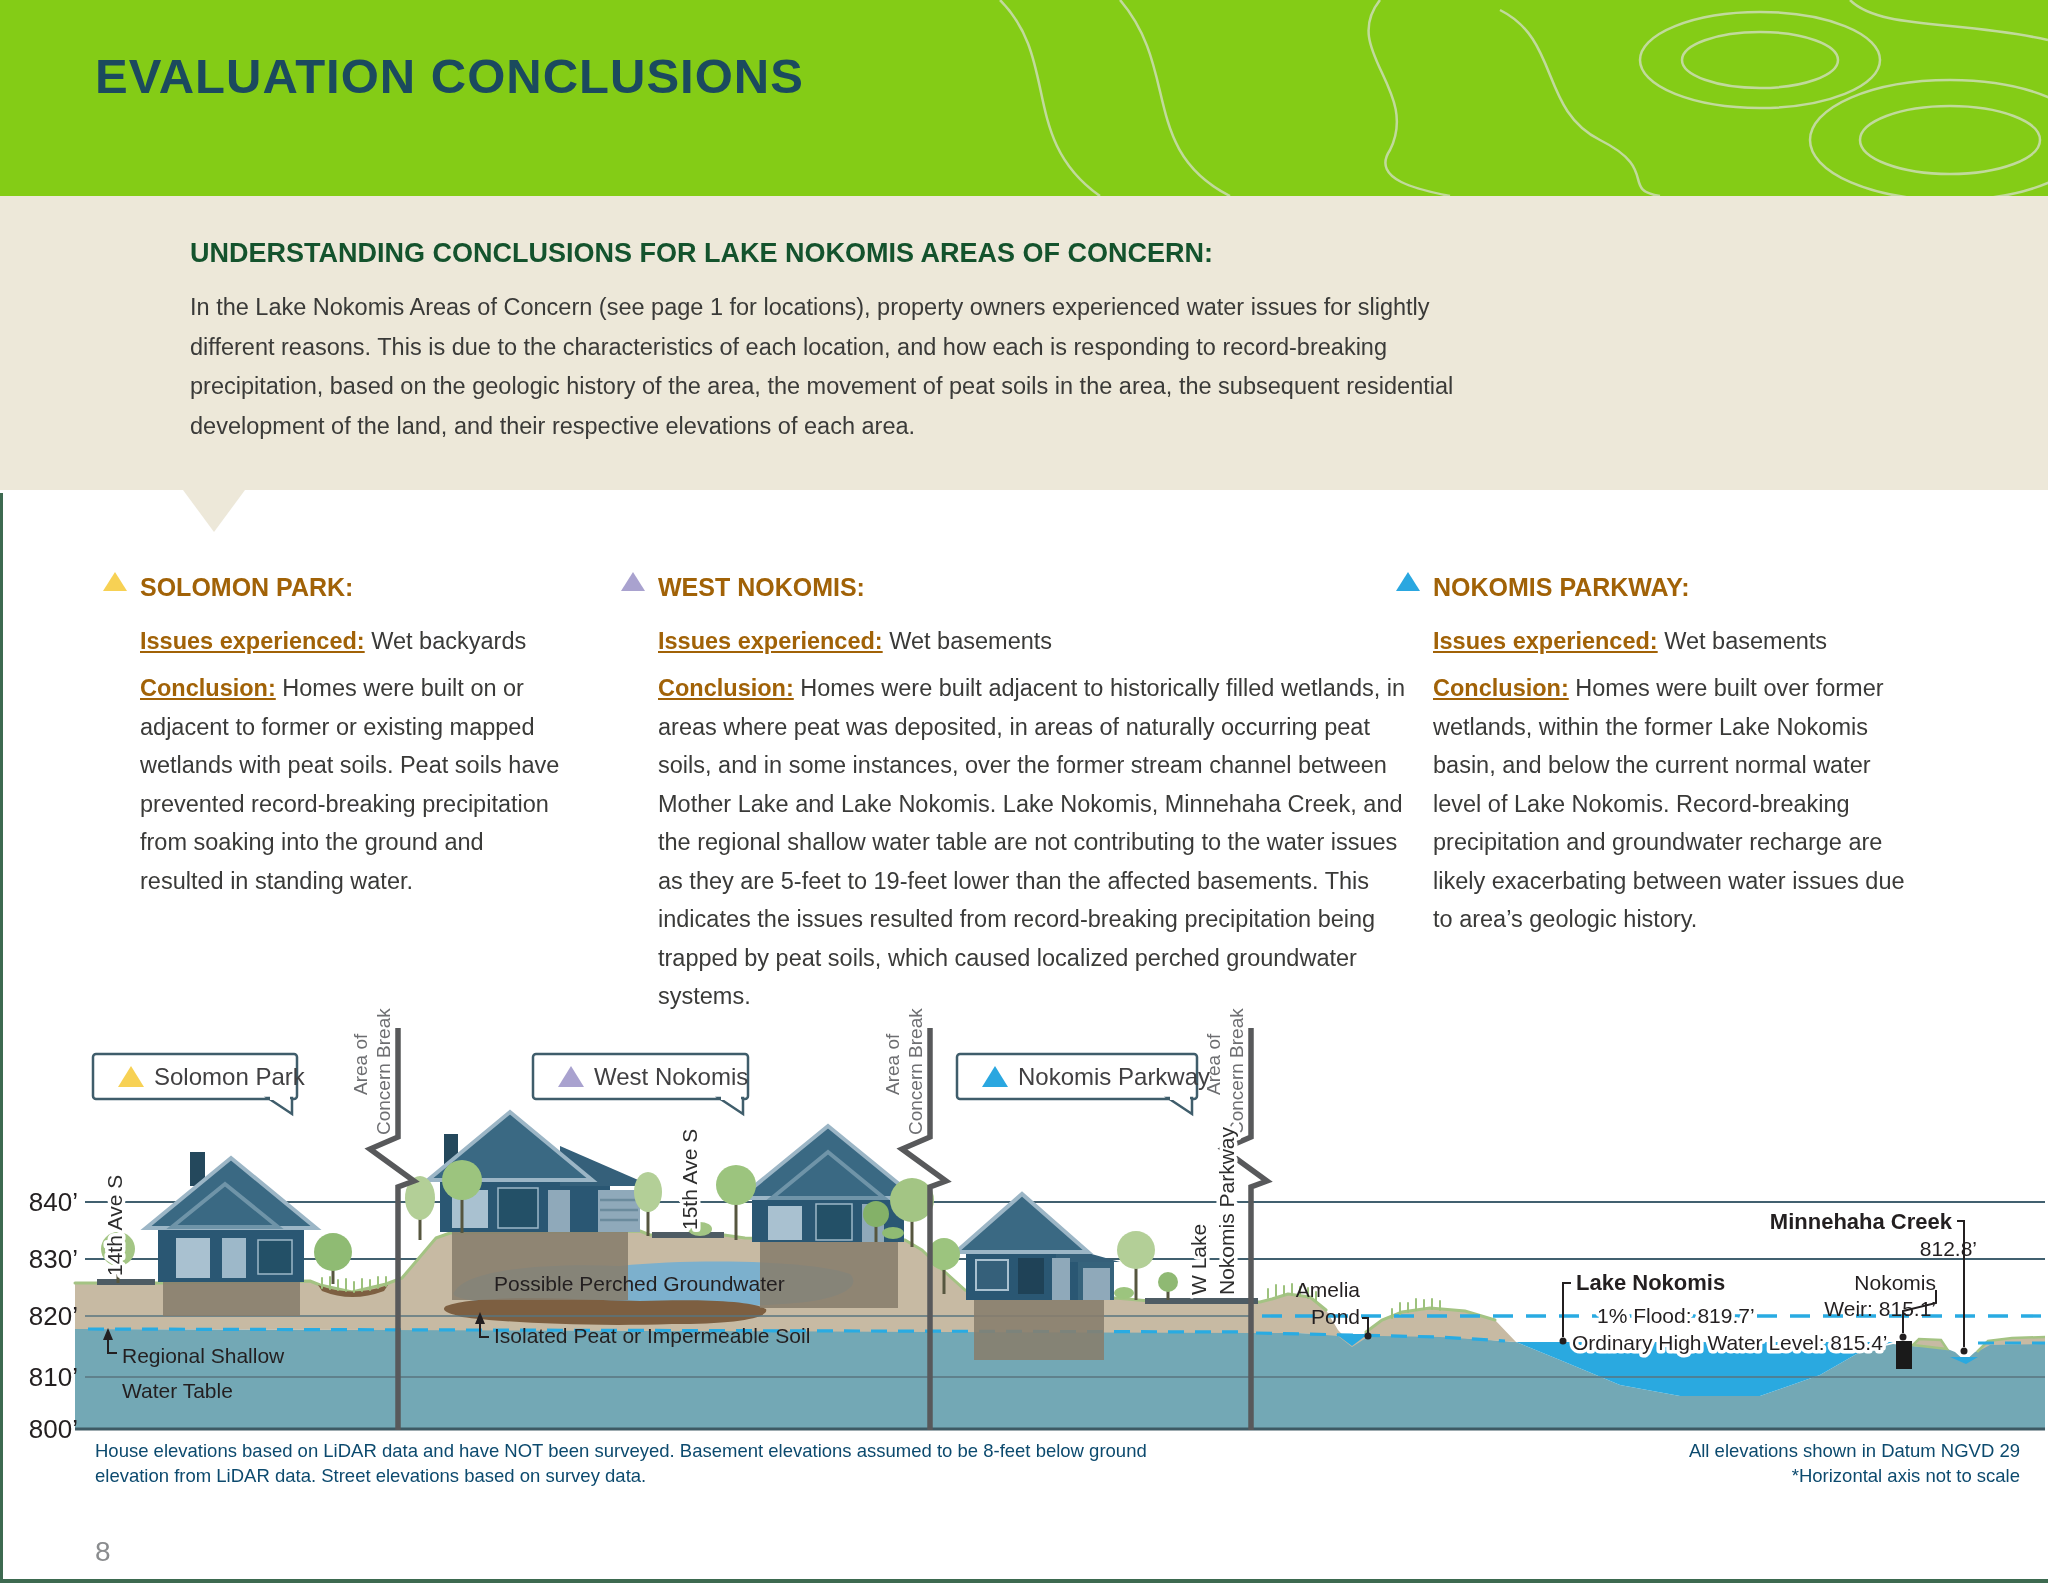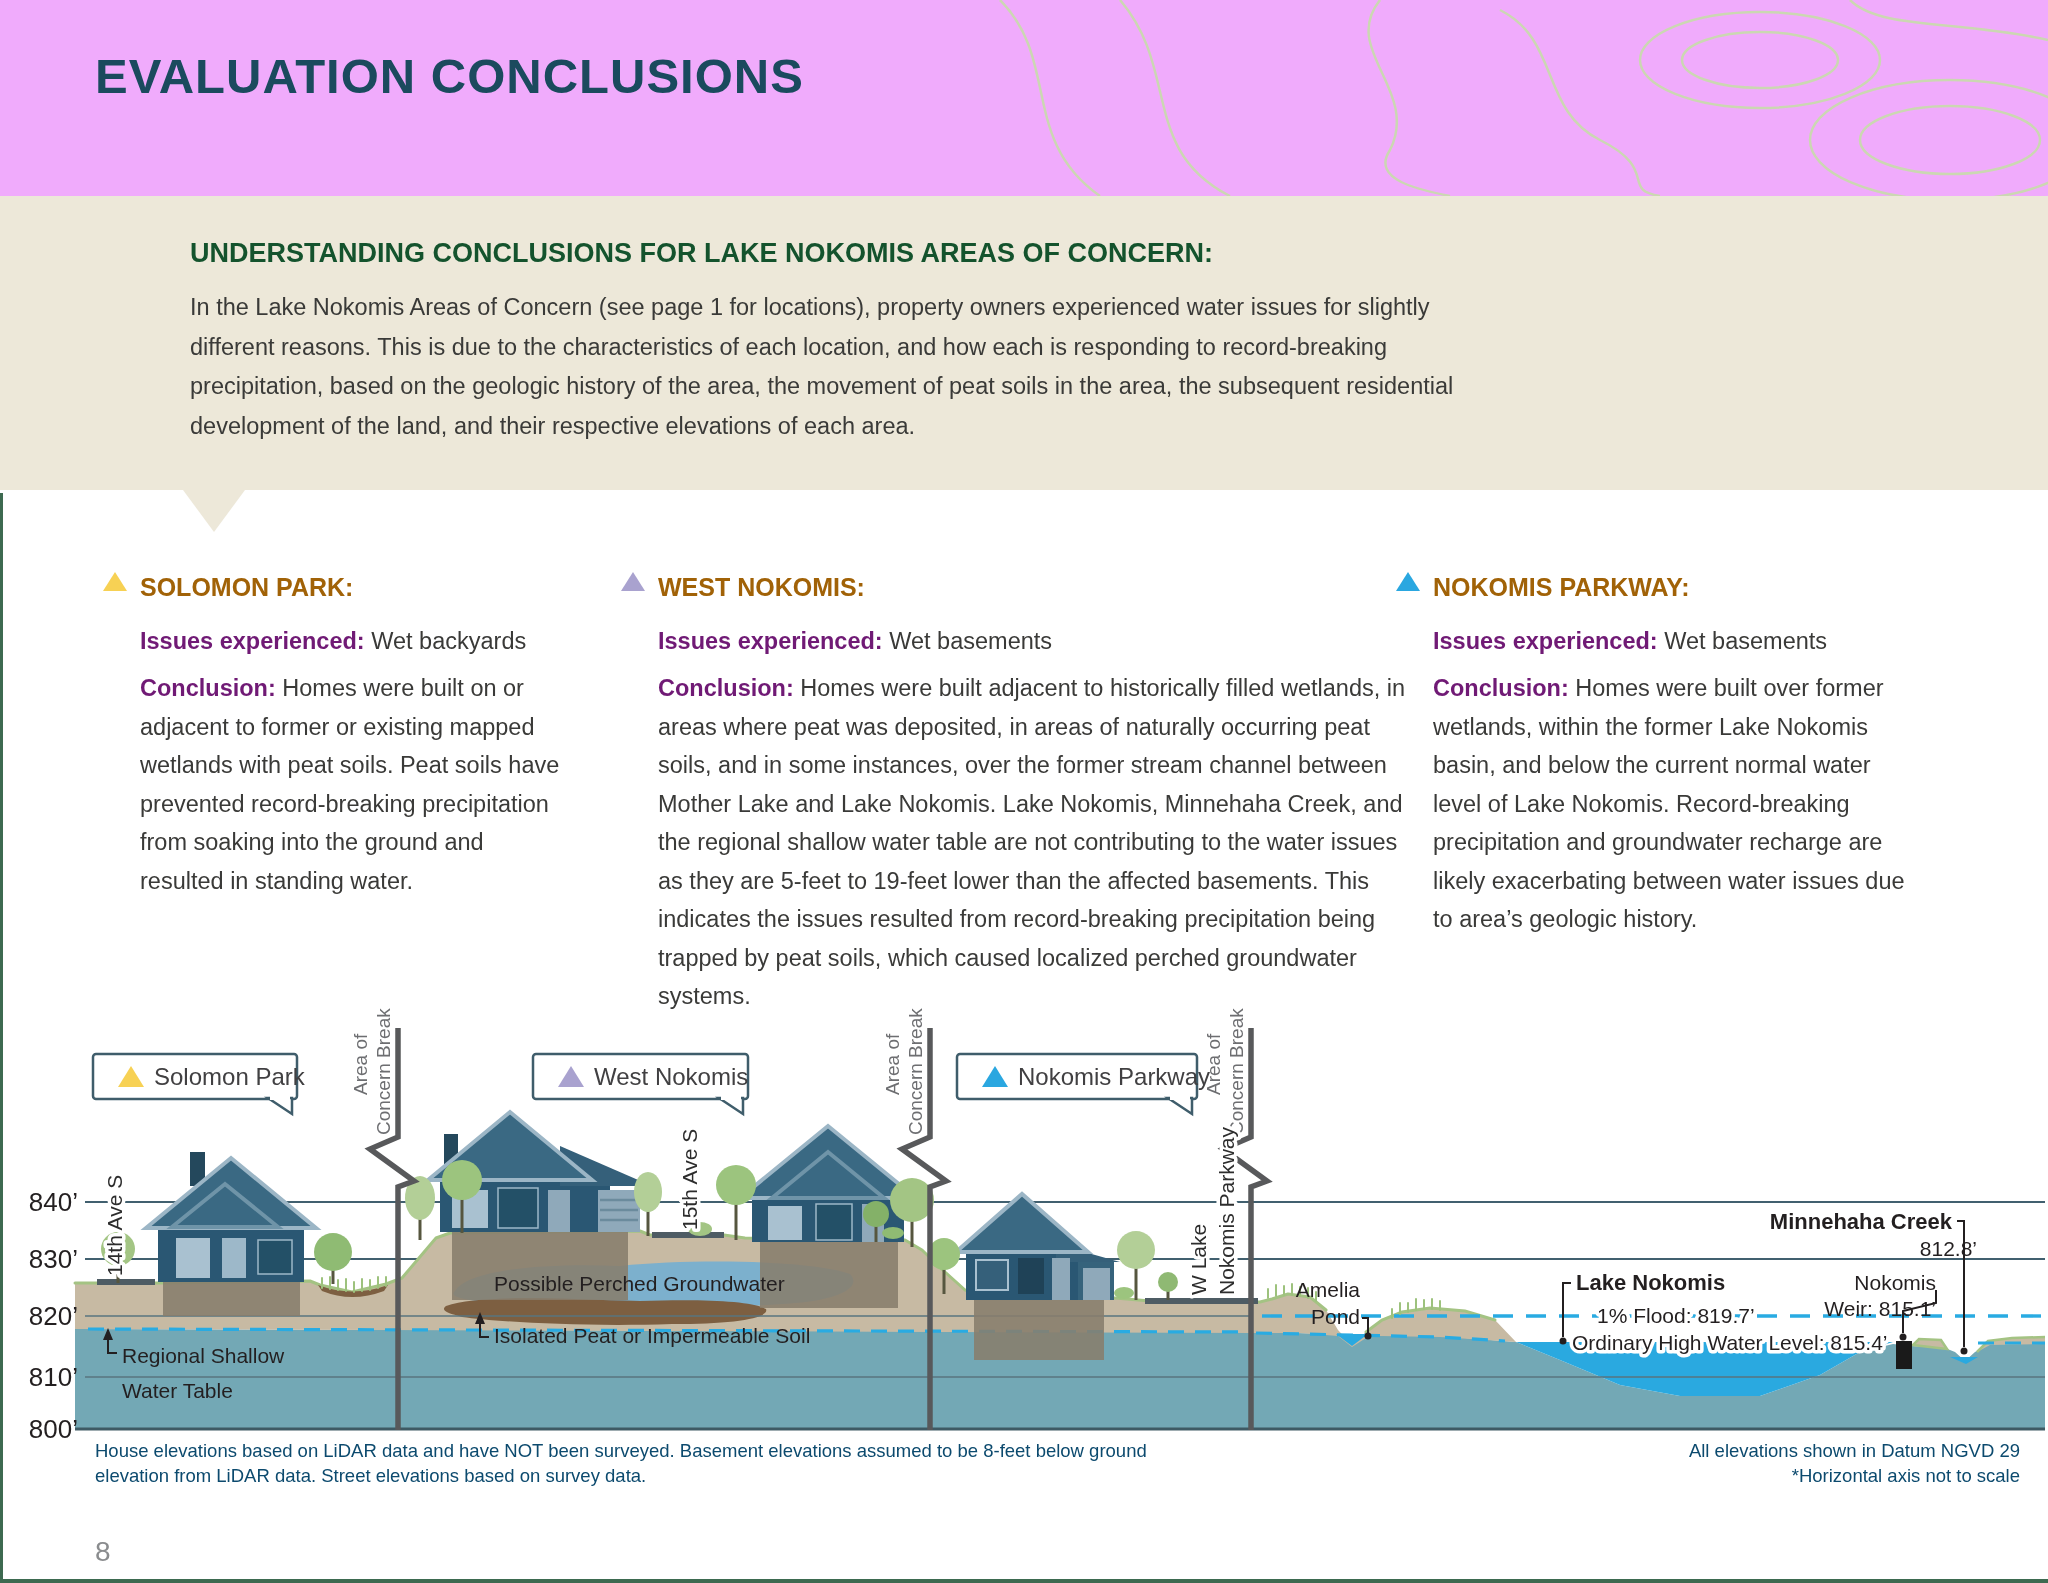--- a/index.html
+++ b/index.html
@@ -1,36 +1,36 @@
 <!DOCTYPE html>
 <html><head>
 <meta charset="utf-8">
 <style>
   html,body{margin:0;padding:0;background:#fff;}
   .page{position:relative;width:2048px;height:1583px;background:#ffffff;overflow:hidden;
         font-family:"Liberation Sans",sans-serif;}
   
-  .hdr{position:absolute;left:0;top:0;width:2048px;height:196px;background:#f0abfc;}
+  .hdr{position:absolute;left:0;top:0;width:2048px;height:196px;background:#84cc16;}
   .hdr h1{position:absolute;left:95px;top:48px;margin:0;font-size:49px;font-weight:bold;
           letter-spacing:1px;color:#1b4a5e;}
   .hdr svg{position:absolute;right:0;top:0;}
   
   .intro{position:absolute;left:0;top:196px;width:2048px;height:294px;background:#ede8d9;}
   .intro-tail{position:absolute;left:183px;top:490px;width:0;height:0;
       border-left:31px solid transparent;border-right:31px solid transparent;
       border-top:42px solid #ede8d9;}
   
   .area-col{position:absolute;top:568px;color:#3a3a38;font-size:23.5px;line-height:38.5px;}
   .area-head{position:relative;margin:0 0 14px 0;}
   .area-head .tri{position:absolute;left:-37px;top:4px;width:0;height:0;
       border-left:12px solid transparent;border-right:12px solid transparent;
       border-bottom:19px solid #ccc;}
   .area-head h3{display:inline;margin:0;font-size:25px;font-weight:bold;color:#a16207;}
   .area-col p{margin:0 0 9px 0;}
-  .area-col b{color:#701a75;}
+  .area-col b{color:#a16207;text-decoration:underline;}
   
   .diagram{position:absolute;left:0;top:1000px;}
   text{font-family:"Liberation Sans",sans-serif;}
   .halo{paint-order:stroke;stroke:#ffffff;stroke-width:7px;stroke-linejoin:round;}
   .lbl{font-size:21px;fill:#231f20;}
   .lbl-b{font-size:22px;font-weight:bold;fill:#231f20;}
   .elev{font-size:26px;fill:#231f20;}
   .street{font-size:21px;fill:#2d2d2d;}
   .brklbl{font-size:19px;fill:#6d6e71;}
   .leg{font-size:24px;fill:#414042;}

